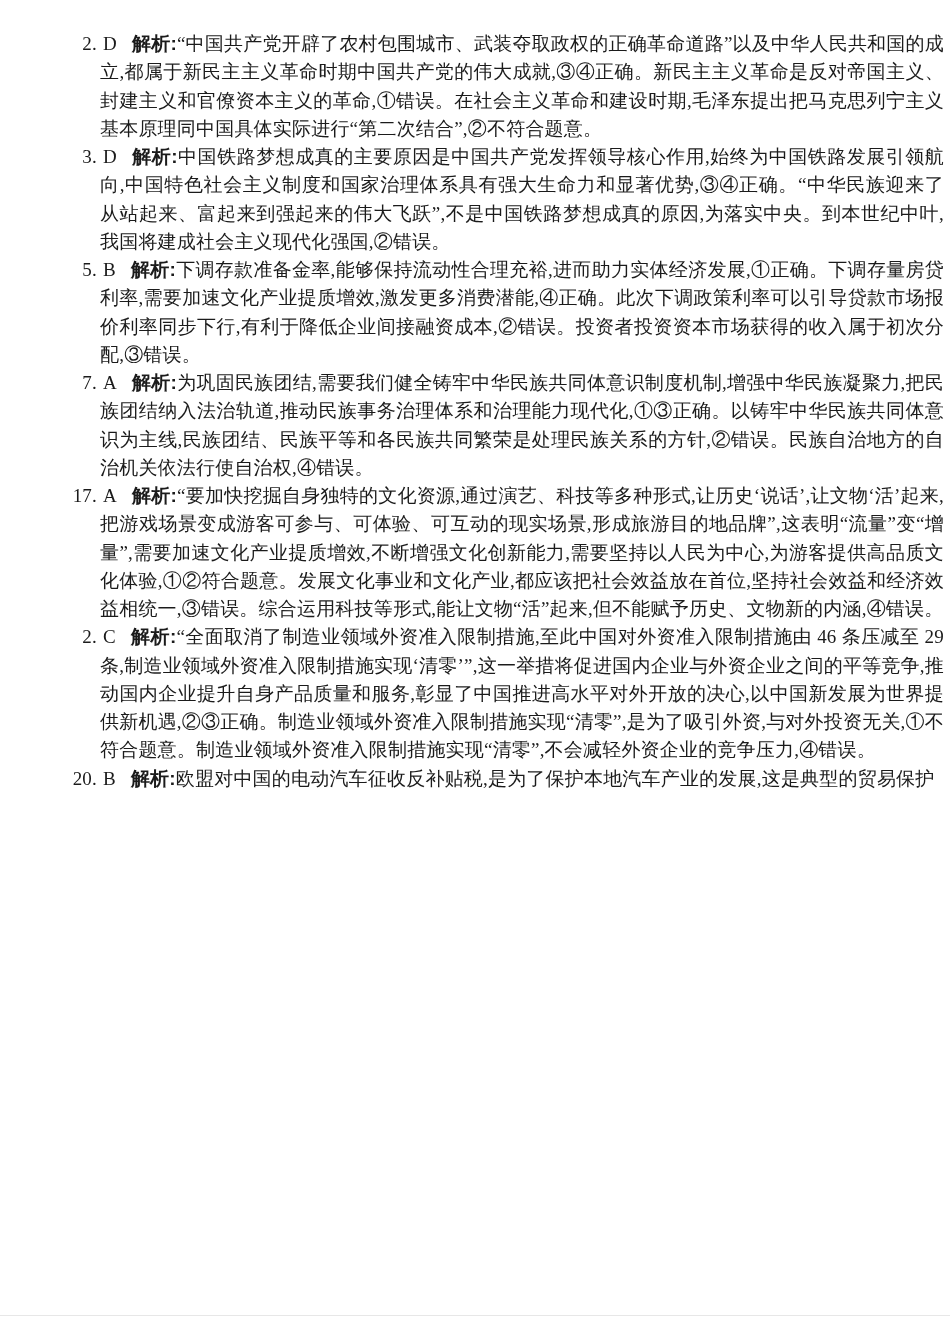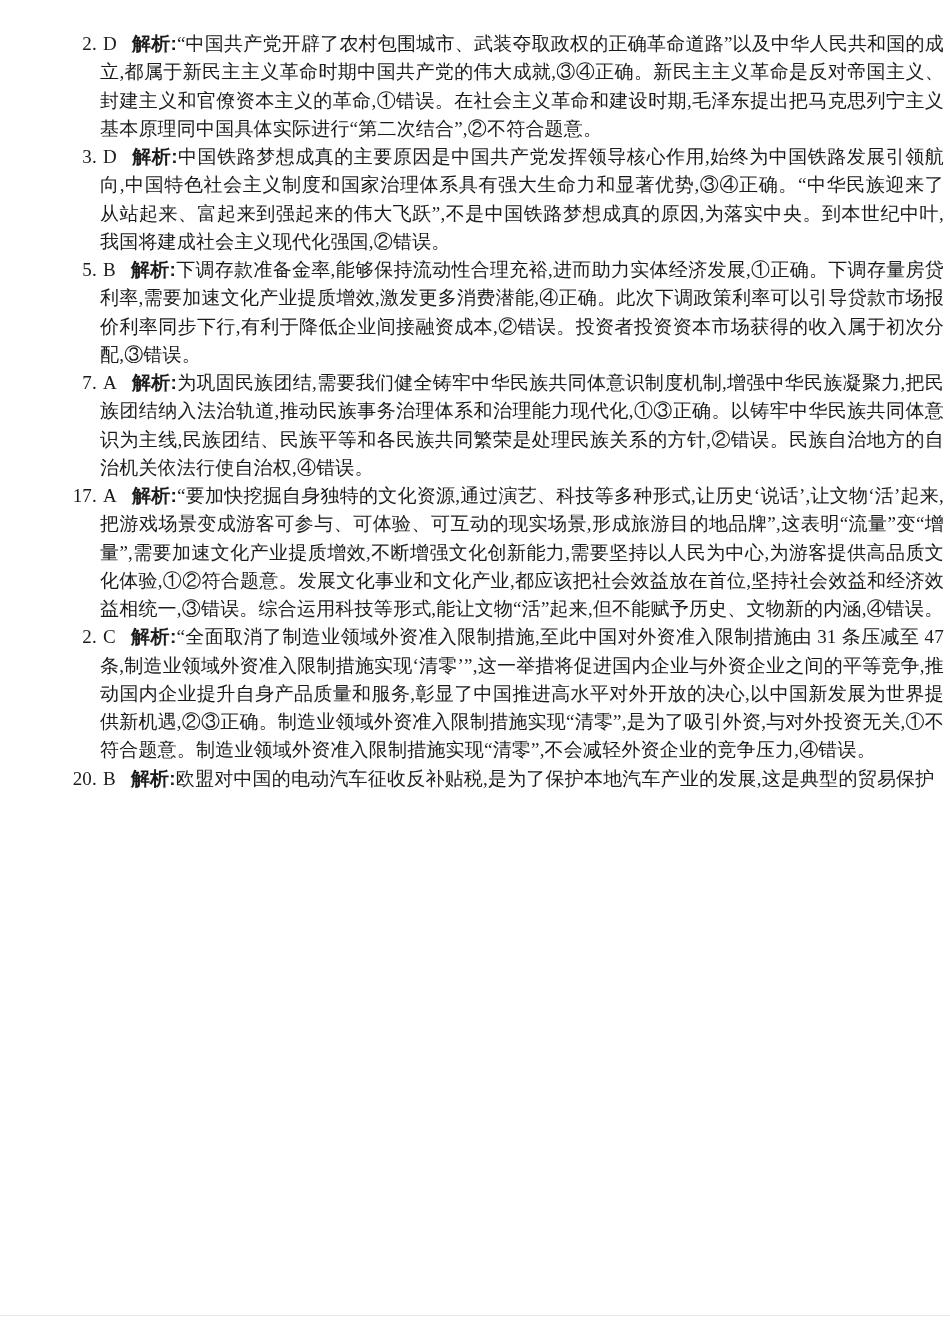--- a/index.html
+++ b/index.html
@@ -85,21 +85,21 @@
       <span class="num">7.</span><span class="ans">A</span><span class="label">解析:</span><span class="text">为巩固民族团结,需要我们健全铸牢中华民族共同体意识制度机制,增强中华民族凝聚力,把民族团结纳入法治轨道,推动民族事务治理体系和治理能力现代化,①③正确。以铸牢中华民族共同体意识为主线,民族团结、民族平等和各民族共同繁荣是处理民族关系的方针,②错误。民族自治地方的自治机关依法行使自治权,④错误。</span>
     </div>
 
 
 
     <div class="item">
       <span class="num">17.</span><span class="ans">A</span><span class="label">解析:</span><span class="text">“要加快挖掘自身独特的文化资源,通过演艺、科技等多种形式,让历史‘说话’,让文物‘活’起来,把游戏场景变成游客可参与、可体验、可互动的现实场景,形成旅游目的地品牌”,这表明“流量”变“增量”,需要加速文化产业提质增效,不断增强文化创新能力,需要坚持以人民为中心,为游客提供高品质文化体验,①②符合题意。发展文化事业和文化产业,都应该把社会效益放在首位,坚持社会效益和经济效益相统一,③错误。综合运用科技等形式,能让文物“活”起来,但不能赋予历史、文物新的内涵,④错误。</span>
     </div>
 
     <div class="item">
-      <span class="num">2.</span><span class="ans">C</span><span class="label">解析:</span><span class="text">“全面取消了制造业领域外资准入限制措施,至此中国对外资准入限制措施由 31 条压减至 47 条,制造业领域外资准入限制措施实现‘清零’”,这一举措将促进国内企业与外资企业之间的平等竞争,推动国内企业提升自身产品质量和服务,彰显了中国推进高水平对外开放的决心,以中国新发展为世界提供新机遇,②③正确。制造业领域外资准入限制措施实现“清零”,是为了吸引外资,与对外投资无关,①不符合题意。制造业领域外资准入限制措施实现“清零”,不会减轻外资企业的竞争压力,④错误。</span>
+      <span class="num">2.</span><span class="ans">C</span><span class="label">解析:</span><span class="text">“全面取消了制造业领域外资准入限制措施,至此中国对外资准入限制措施由 46 条压减至 29 条,制造业领域外资准入限制措施实现‘清零’”,这一举措将促进国内企业与外资企业之间的平等竞争,推动国内企业提升自身产品质量和服务,彰显了中国推进高水平对外开放的决心,以中国新发展为世界提供新机遇,②③正确。制造业领域外资准入限制措施实现“清零”,是为了吸引外资,与对外投资无关,①不符合题意。制造业领域外资准入限制措施实现“清零”,不会减轻外资企业的竞争压力,④错误。</span>
     </div>
 
     <div class="item">
       <span class="num">20.</span><span class="ans">B</span><span class="label">解析:</span><span class="text">欧盟对中国的电动汽车征收反补贴税,是为了保护本地汽车产业的发展,这是典型的贸易保护</span>
     </div>
 
   </div>
 
   <div class="page-divider"></div>
 </div>

